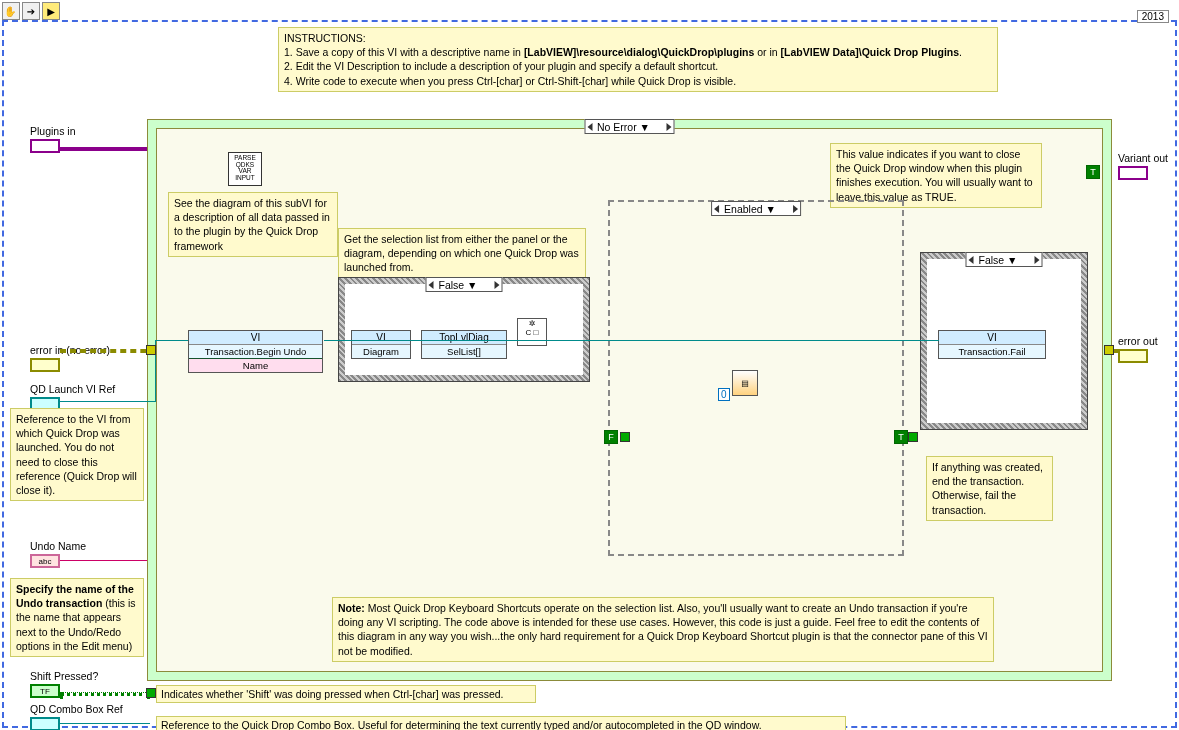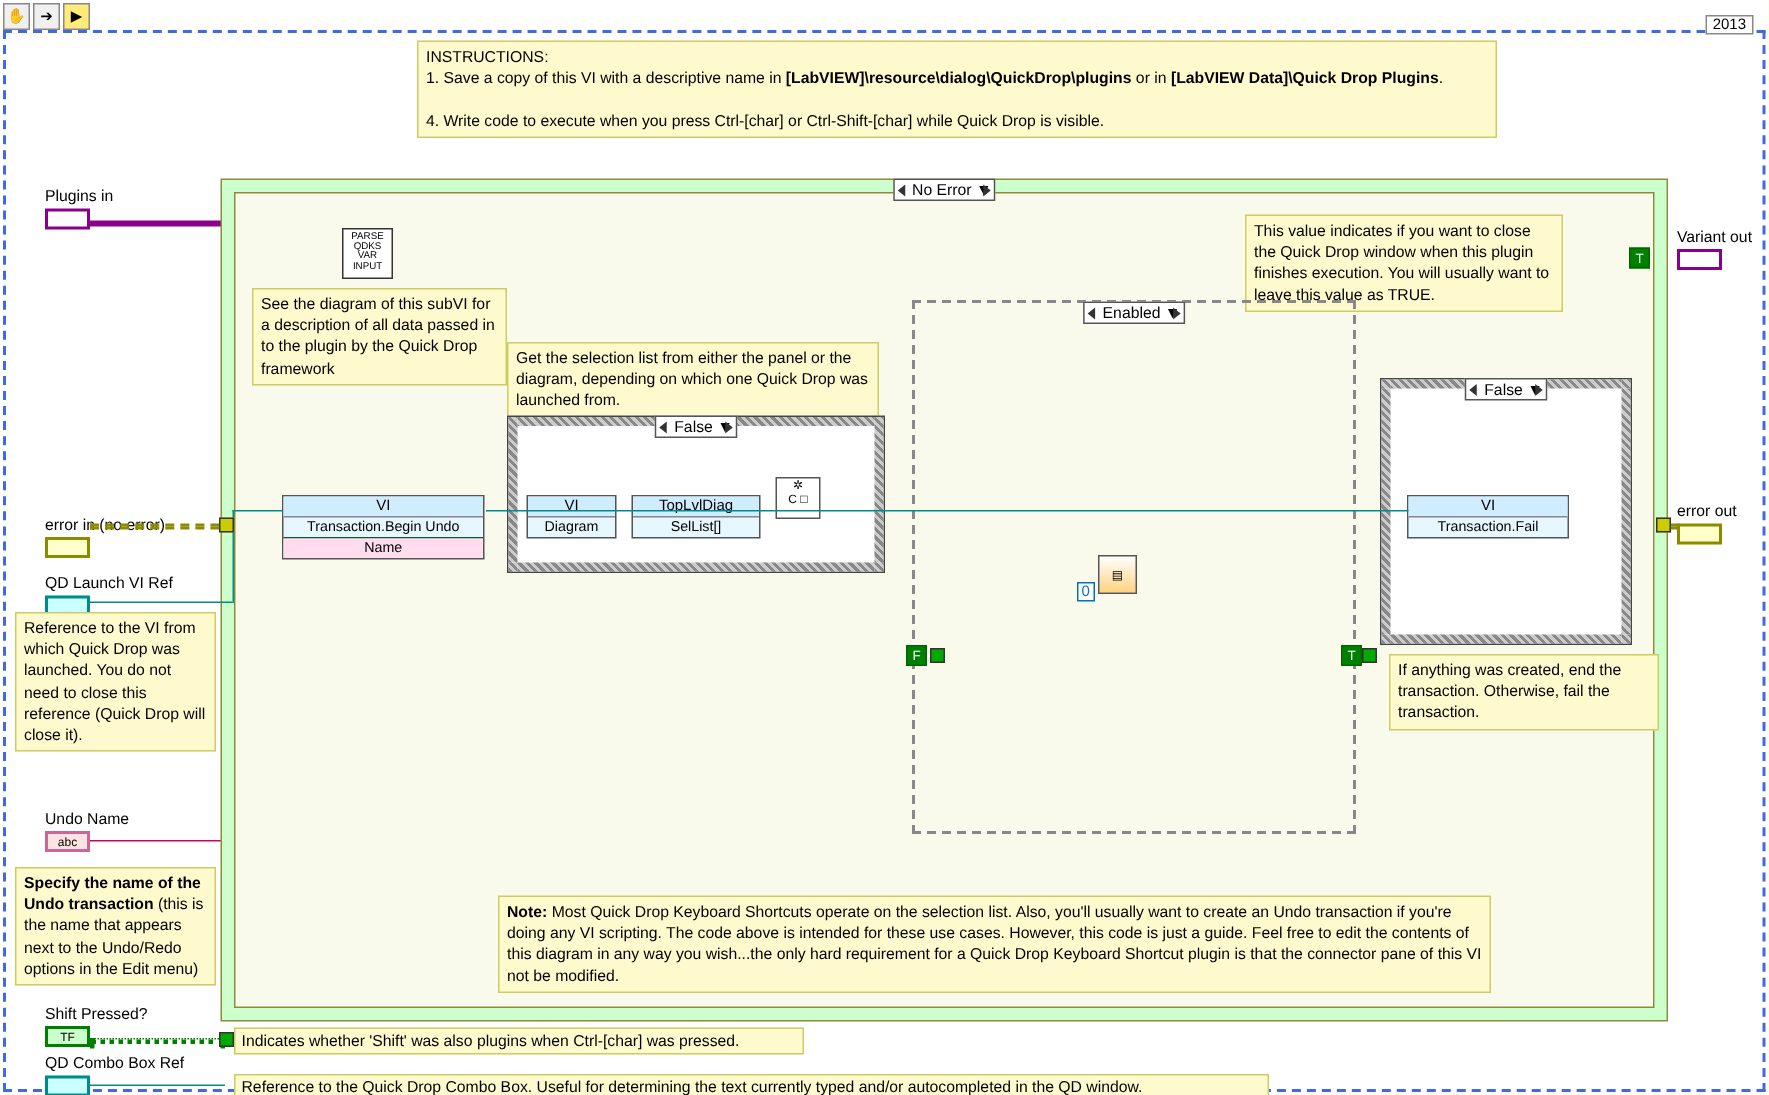--- a/index.html
+++ b/index.html
@@ -20,21 +20,21 @@
   .variant-term { border-color: #8B008B; background: #fff; }
   .error-term { border-color: #8B8B00; background: #FFFFCC; }
   .ref-term { border-color: #008B8B; background: #CCFFFF; }
   .string-term { border-color: #CC6699; background: #FFE4E1; }
   .bool-term { border-color: #008000; background: #CCFFCC; }
   
   .big-case { position: absolute; top: 120px; left: 148px; width: 963px; height: 560px; }
   .case-frame { position: absolute; inset: 0; border: 8px solid #CCFFCC; outline: 1px solid #8B8B3A; background: #fafaec; }
   .case-inner { position: absolute; inset: 8px; border: 1px solid #8B8B3A; }
   
-  .case-selector { position: absolute; background: #fff; border: 1px solid #555; padding: 0 2px 0 12px; font-size: 10.5px; height: 15px; display:flex; align-items:center; }
+  .case-selector { position: absolute; background: #fff; border: 1px solid #555; padding: 0 24px 0 12px; font-size: 10.5px; height: 15px; display:flex; align-items:center; }
   .case-selector::before, .case-selector::after { content: ''; position: absolute; width: 0; height: 0; top: 3px; border-top: 4px solid transparent; border-bottom: 4px solid transparent; }
   .case-selector::before { left: 2px; border-right: 5px solid #333; }
   .case-selector::after  { right: 2px; border-left: 5px solid #333; }
   
   .prop-node { position: absolute; background: #E6F7FF; border: 1px solid #555; font-size: 10px; }
   .prop-head { background: #D0ECFF; border-bottom: 1px solid #888; text-align: center; padding: 1px 4px; }
   .prop-row  { border-bottom: 1px solid #14532d; padding: 1px 4px; text-align: center; font-size: 9.5px; }
   .prop-row:last-child { border-bottom: none; }
   .prop-row.pink { background: #FFDDEE; }
   
@@ -69,21 +69,21 @@
   <div class="tool-btn" style="background:#ffeb7a">▶</div>
 </div>
 
 <div class="outer-structure">
   <div class="year-label">2013</div>
 </div>
 
 <div class="comment" style="top:27px; left:278px; width:720px;">
   <span>INSTRUCTIONS:</span><br>
   <span>1.  Save a copy of this VI with a descriptive name in </span><b>[LabVIEW]\resource\dialog\QuickDrop\plugins</b><span> or in </span><b>[LabVIEW Data]\Quick Drop Plugins</b>.<br>
-  <br>
+  <span>2.  Edit the VI Description to include a description of your plugin and specify a default shortcut.</span><br>
   <span>4.  Write code to execute when you press Ctrl-[char] or Ctrl-Shift-[char] while Quick Drop is visible.</span>
 </div>
 
 <div class="control-terminal" style="top:125px; left:30px;">
   <div class="control-label">Plugins in</div>
   <div class="terminal-block variant-term"></div>
 </div>
 <div class="wire wire-h w-variant thick" style="top:147px; left:60px; width:1050px;"></div>
 <div class="control-terminal" style="top:152px; left:1118px;justify-content:space-between;">
   <div class="control-label">Variant out</div>
@@ -114,21 +114,21 @@
 <div class="wire wire-v w-string" style="top:375px; left:180px; height:186px;"></div>
 <div class="comment" style="top:578px; left:10px; width:134px;">
   <b>Specify the name of the Undo transaction</b><span> (this is the name that appears next to the Undo/Redo options in the Edit menu)</span>
 </div>
 
 <div class="control-terminal" style="top:670px; left:30px;">
   <div class="control-label">Shift Pressed?</div>
   <div class="terminal-block bool-term">TF</div>
 </div>
 <div class="wire wire-h w-bool" style="top:692px; left:60px; width:90px;"></div>
-<div class="comment" style="top:685px; left:156px; width:380px; padding:1px 4px;">Indicates whether 'Shift' was also plugins when Ctrl-[char] was pressed.</div>
+<div class="comment" style="top:685px; left:156px; width:380px; padding:1px 4px;">Indicates whether 'Shift' was doing pressed when Ctrl-[char] was pressed.</div>
 
 <div class="control-terminal" style="top:703px; left:30px;">
   <div class="control-label">QD Combo Box Ref</div>
   <div class="terminal-block ref-term"></div>
 </div>
 <div class="wire wire-h w-ref" style="top:723px; left:60px; width:90px;"></div>
 <div class="comment" style="top:716px; left:156px; width:690px; padding:1px 4px;">Reference to the Quick Drop Combo Box.  Useful for determining the text currently typed and/or autocompleted in the QD window.</div>
 
 <div class="big-case">
   <div class="case-frame"></div>
@@ -180,21 +180,21 @@
 <div class="tunnel green" style="top:432px; left:908px;"></div>
 
 <div class="sub-case" style="top:252px; left:920px; width:168px; height:178px;">
   <div class="sub-case-border"></div>
   <div class="case-selector" style="top:-1px; left:50%; transform:translateX(-50%);"> False ▼</div>
 </div>
 <div class="prop-node" style="top:330px; left:938px; width:108px;">
   <div class="prop-head">VI</div>
   <div class="prop-row">Transaction.Fail</div>
 </div>
-<div class="comment" style="top:436px; left:926px; width:180px;">If anything was created, end the transaction. Otherwise, fail the transaction.</div>
+<div class="comment" style="top:456px; left:926px; width:127px;">If anything was created, end the transaction. Otherwise, fail the transaction.</div>
 
 <div class="comment" style="top:597px; left:332px; width:662px;">
   <b>Note:</b><span>  Most Quick Drop Keyboard Shortcuts operate on the selection list.  Also, you'll usually want to create an Undo transaction if you're doing any VI scripting.  The code above is intended for these use cases.  However, this code is just a guide.  Feel free to edit the contents of this diagram in any way you wish...the only hard requirement for a Quick Drop Keyboard Shortcut plugin is that the connector pane of this VI not be modified.</span>
 </div>
 
 <div class="wire wire-h w-ref" style="top:401px; left:60px; width:95px;"></div>
 <div class="wire wire-v w-ref" style="top:340px; left:155px; height:62px;"></div>
 <div class="wire wire-h w-ref" style="top:340px; left:155px; width:33px;"></div>
 <div class="wire wire-h w-ref" style="top:340px; left:324px; width:615px;"></div>
 

